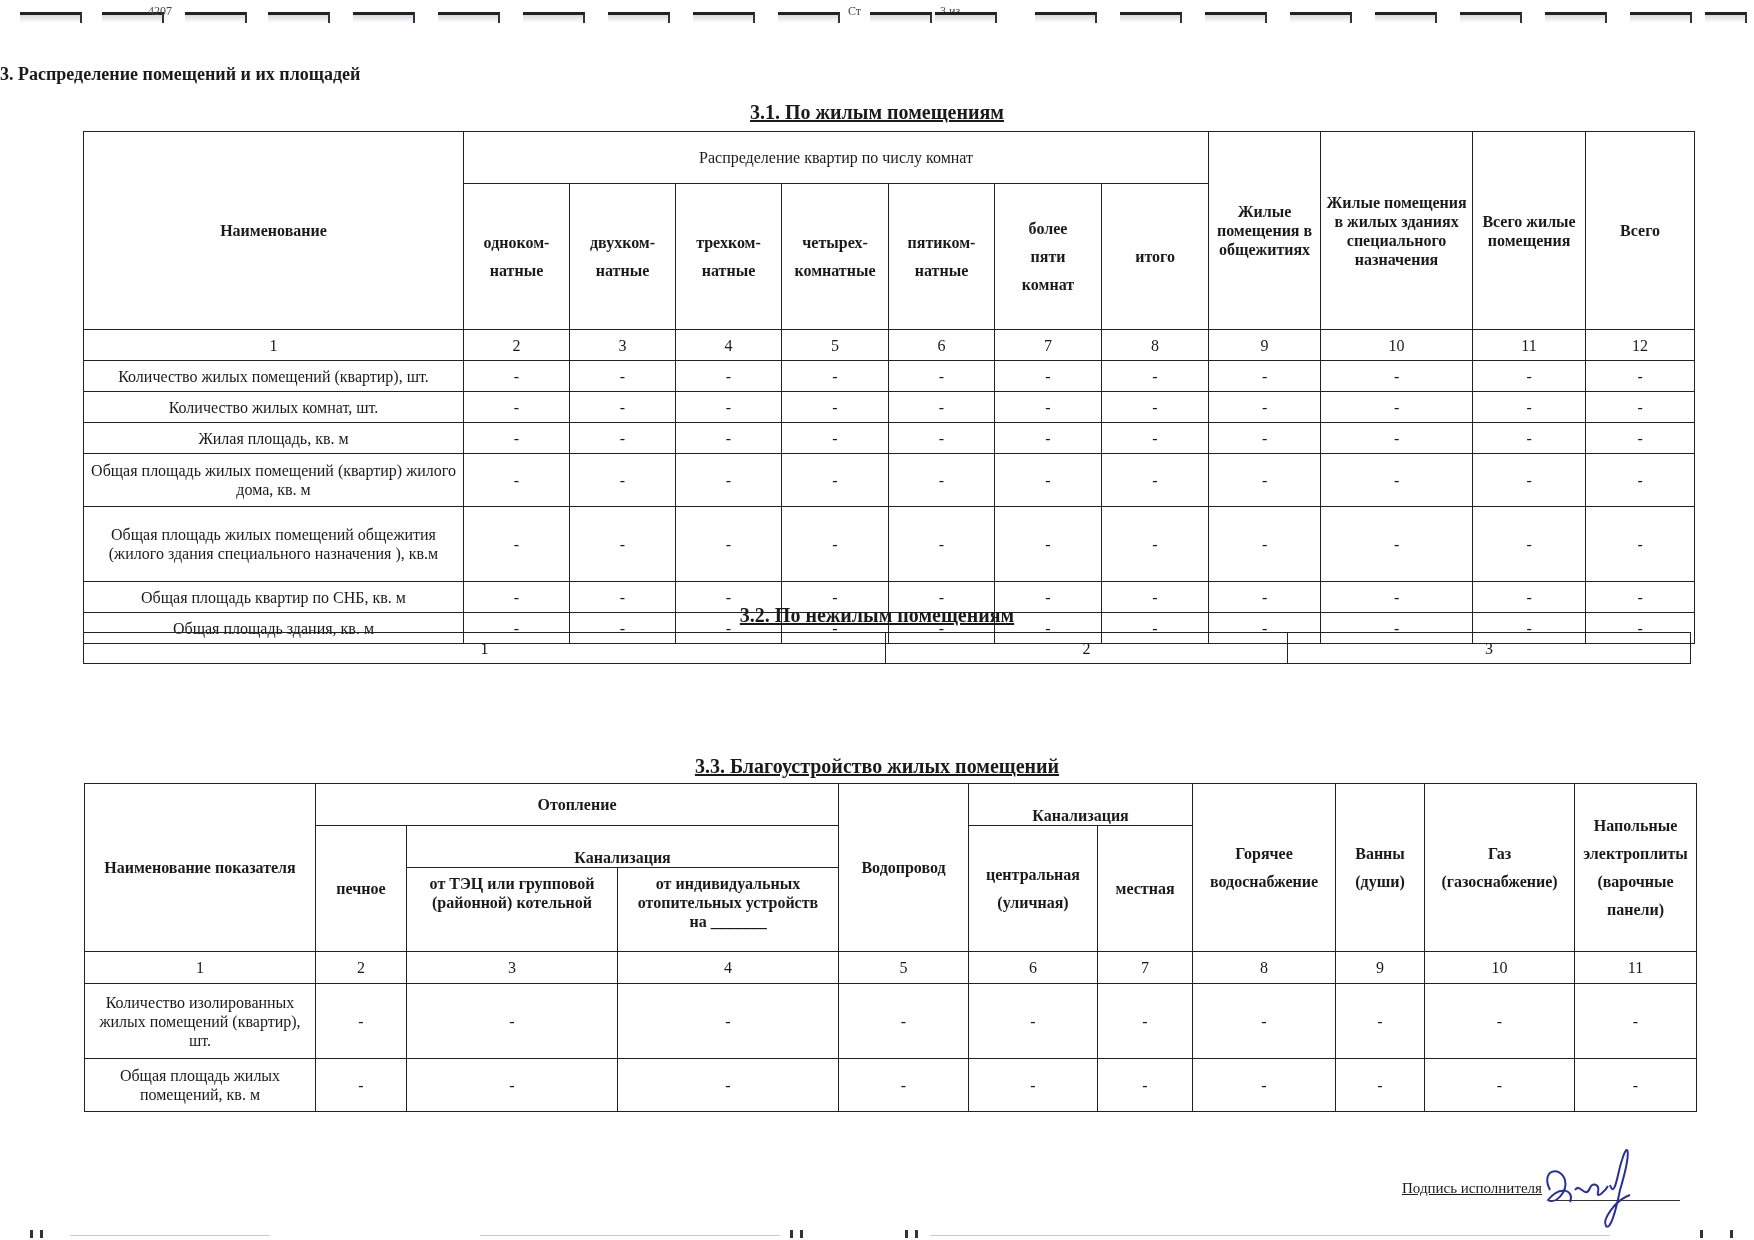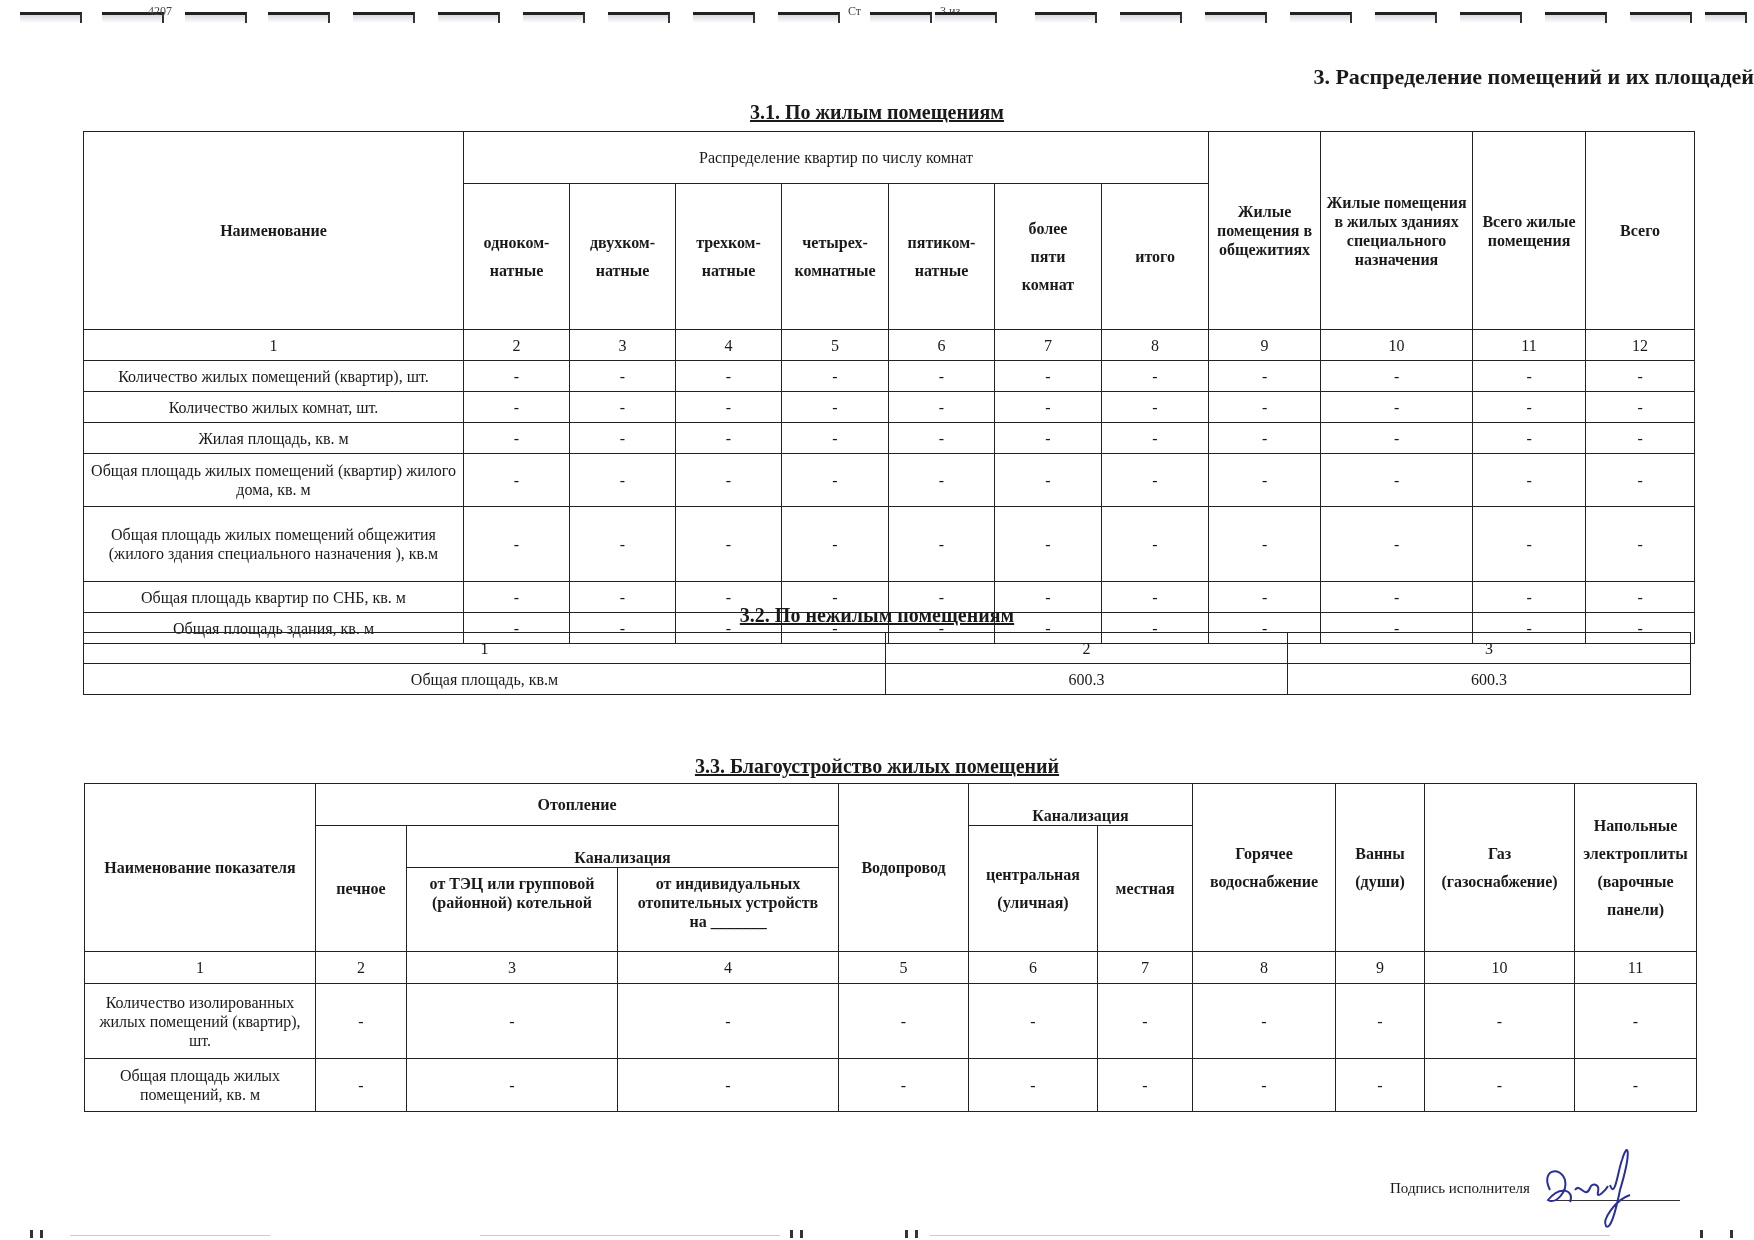--- a/index.html
+++ b/index.html
@@ -3,30 +3,30 @@
 <meta charset="utf-8">
 <style>
   html, body { margin:0; padding:0; background:#fff; }
   body { width:1754px; height:1240px; position:relative; overflow:hidden;
          font-family:"Liberation Serif","DejaVu Serif",serif; color:#1a1a1a; }
   .topmarks { position:absolute; left:0; top:0; width:1754px; height:30px; }
   .mark { position:absolute; top:12px; width:60px; height:8px;
           border-top:3px solid #222; border-right:2px solid #333;
           background:linear-gradient(#d8d8e0,#fff); }
   .topnum { position:absolute; top:4px; font-size:12px; color:#444; }
-  .h-main { position:absolute; left:0; width:1754px; top:64px; text-align:right;
-            font-size:22px; font-weight:bold; }
+  .h-main { position:absolute; left:0; width:1754px; top:64px; text-align:left;
+            font-size:18px; font-weight:bold; }
   .h-sub { position:absolute; left:0; width:1754px; text-align:center; font-size:20px; font-weight:bold;text-decoration:underline; }
   table.doc { position:absolute; border-collapse:collapse; table-layout:fixed; }
   table.doc td { border:1.5px solid #222; text-align:center; vertical-align:middle;
                  padding:0 2px; font-size:16px; line-height:19px; overflow:hidden; }
   .hd { font-size:16px; }
   .hd-b { font-weight:bold; font-size:16px; }
   .sig-wrap { position:absolute; left:1390px; top:1150px; width:300px; height:90px; }
-  .sig-label { position:absolute; left:0; top:30px; font-size:15px; }
+  .sig-label { position:absolute; left:12px; top:30px; font-size:15px;text-decoration:underline; }
   .sig-line { position:absolute; left:160px; top:50px; width:130px; border-top:1.5px solid #333; }
   .sig { position:absolute; left:130px; top:-20px; }
   .botmarks { position:absolute; left:0; top:1226px; width:1754px; height:14px; }
   .bm { position:absolute; top:4px; height:8px; width:3px; background:#333; }
   .bline { position:absolute; top:9px; height:1px; background:#ccc; }
 </style>
 </head>
 <body>
 
 <div class="topmarks">
@@ -216,25 +216,20 @@
       <col style="width:802px">
       <col style="width:402px">
       <col style="width:403px">
     </colgroup>
   <tbody>
   <tr style="height:31px">
     <td>1</td>
     <td>2</td>
     <td>3</td>
   </tr>
-  <tr style="height:31px">
-    <td>Общая площадь, кв.м</td>
-    <td>600.3</td>
-    <td>600.3</td>
-  </tr>
 </tbody>
   </table>
 
 <div class="h-sub" style="top:755px">3.3. Благоустройство жилых помещений</div>
 
 <table class="doc" style="left:84px; top:783px; width:1612px;">
   <colgroup>
     <col style="width:231px">
       <col style="width:91px">
       <col style="width:211px">

